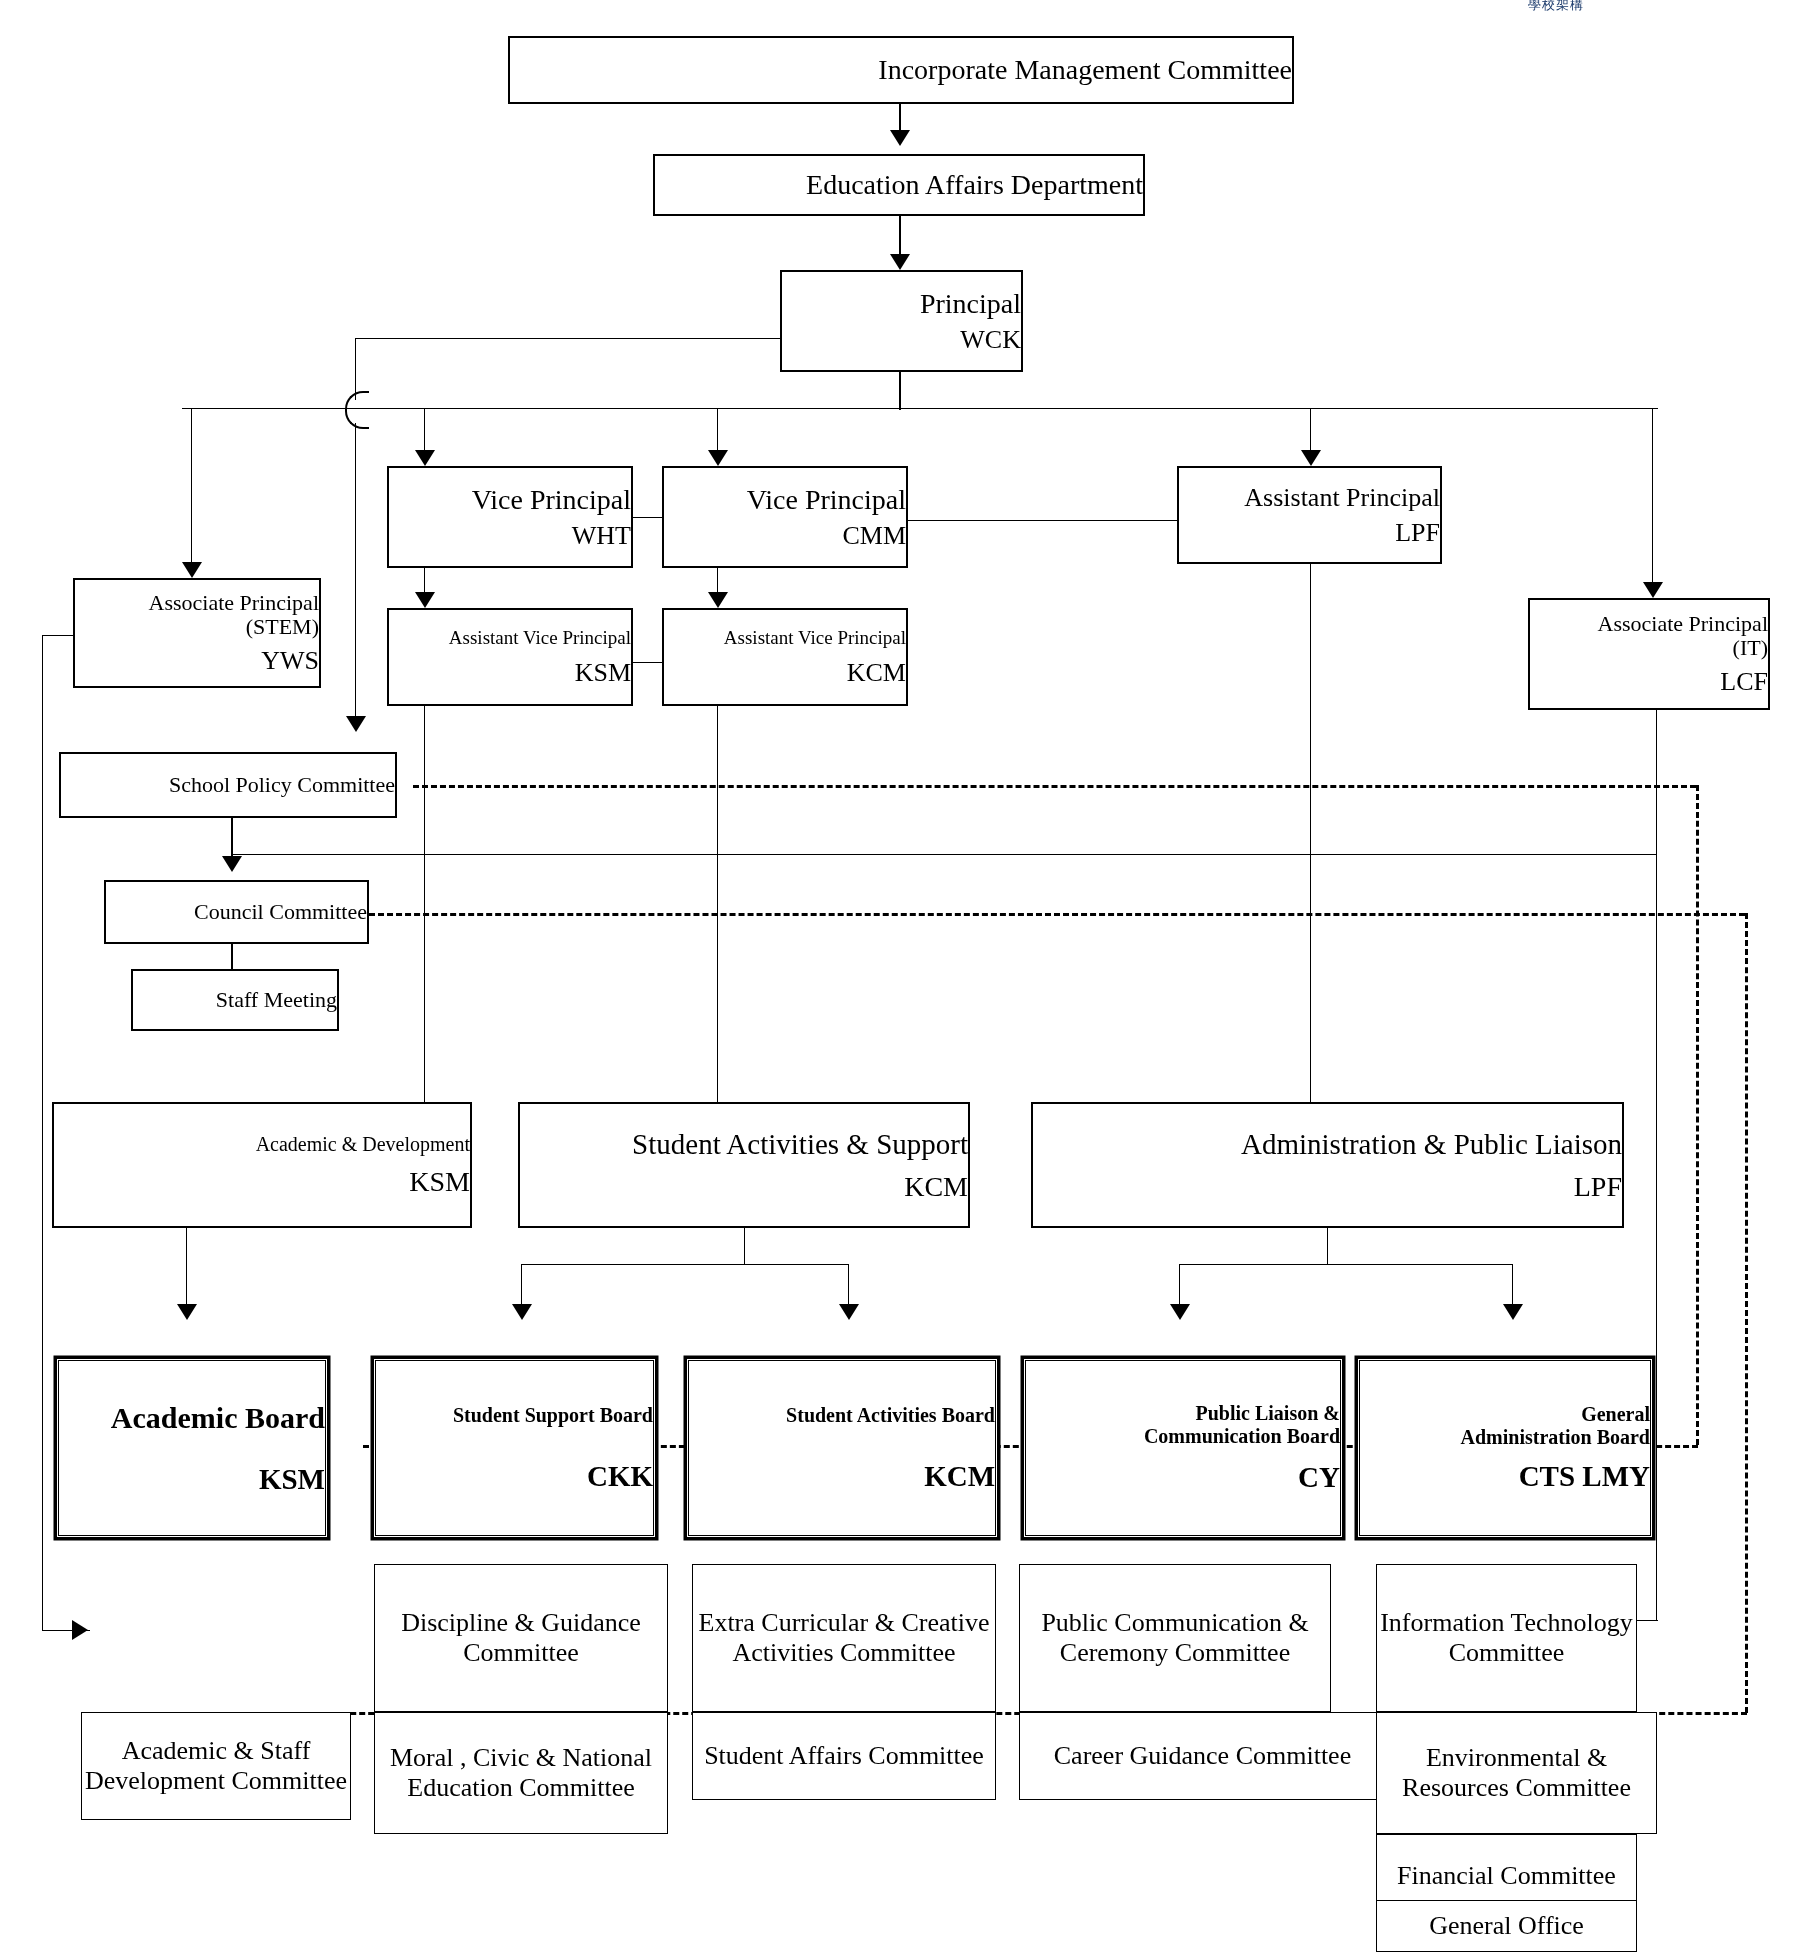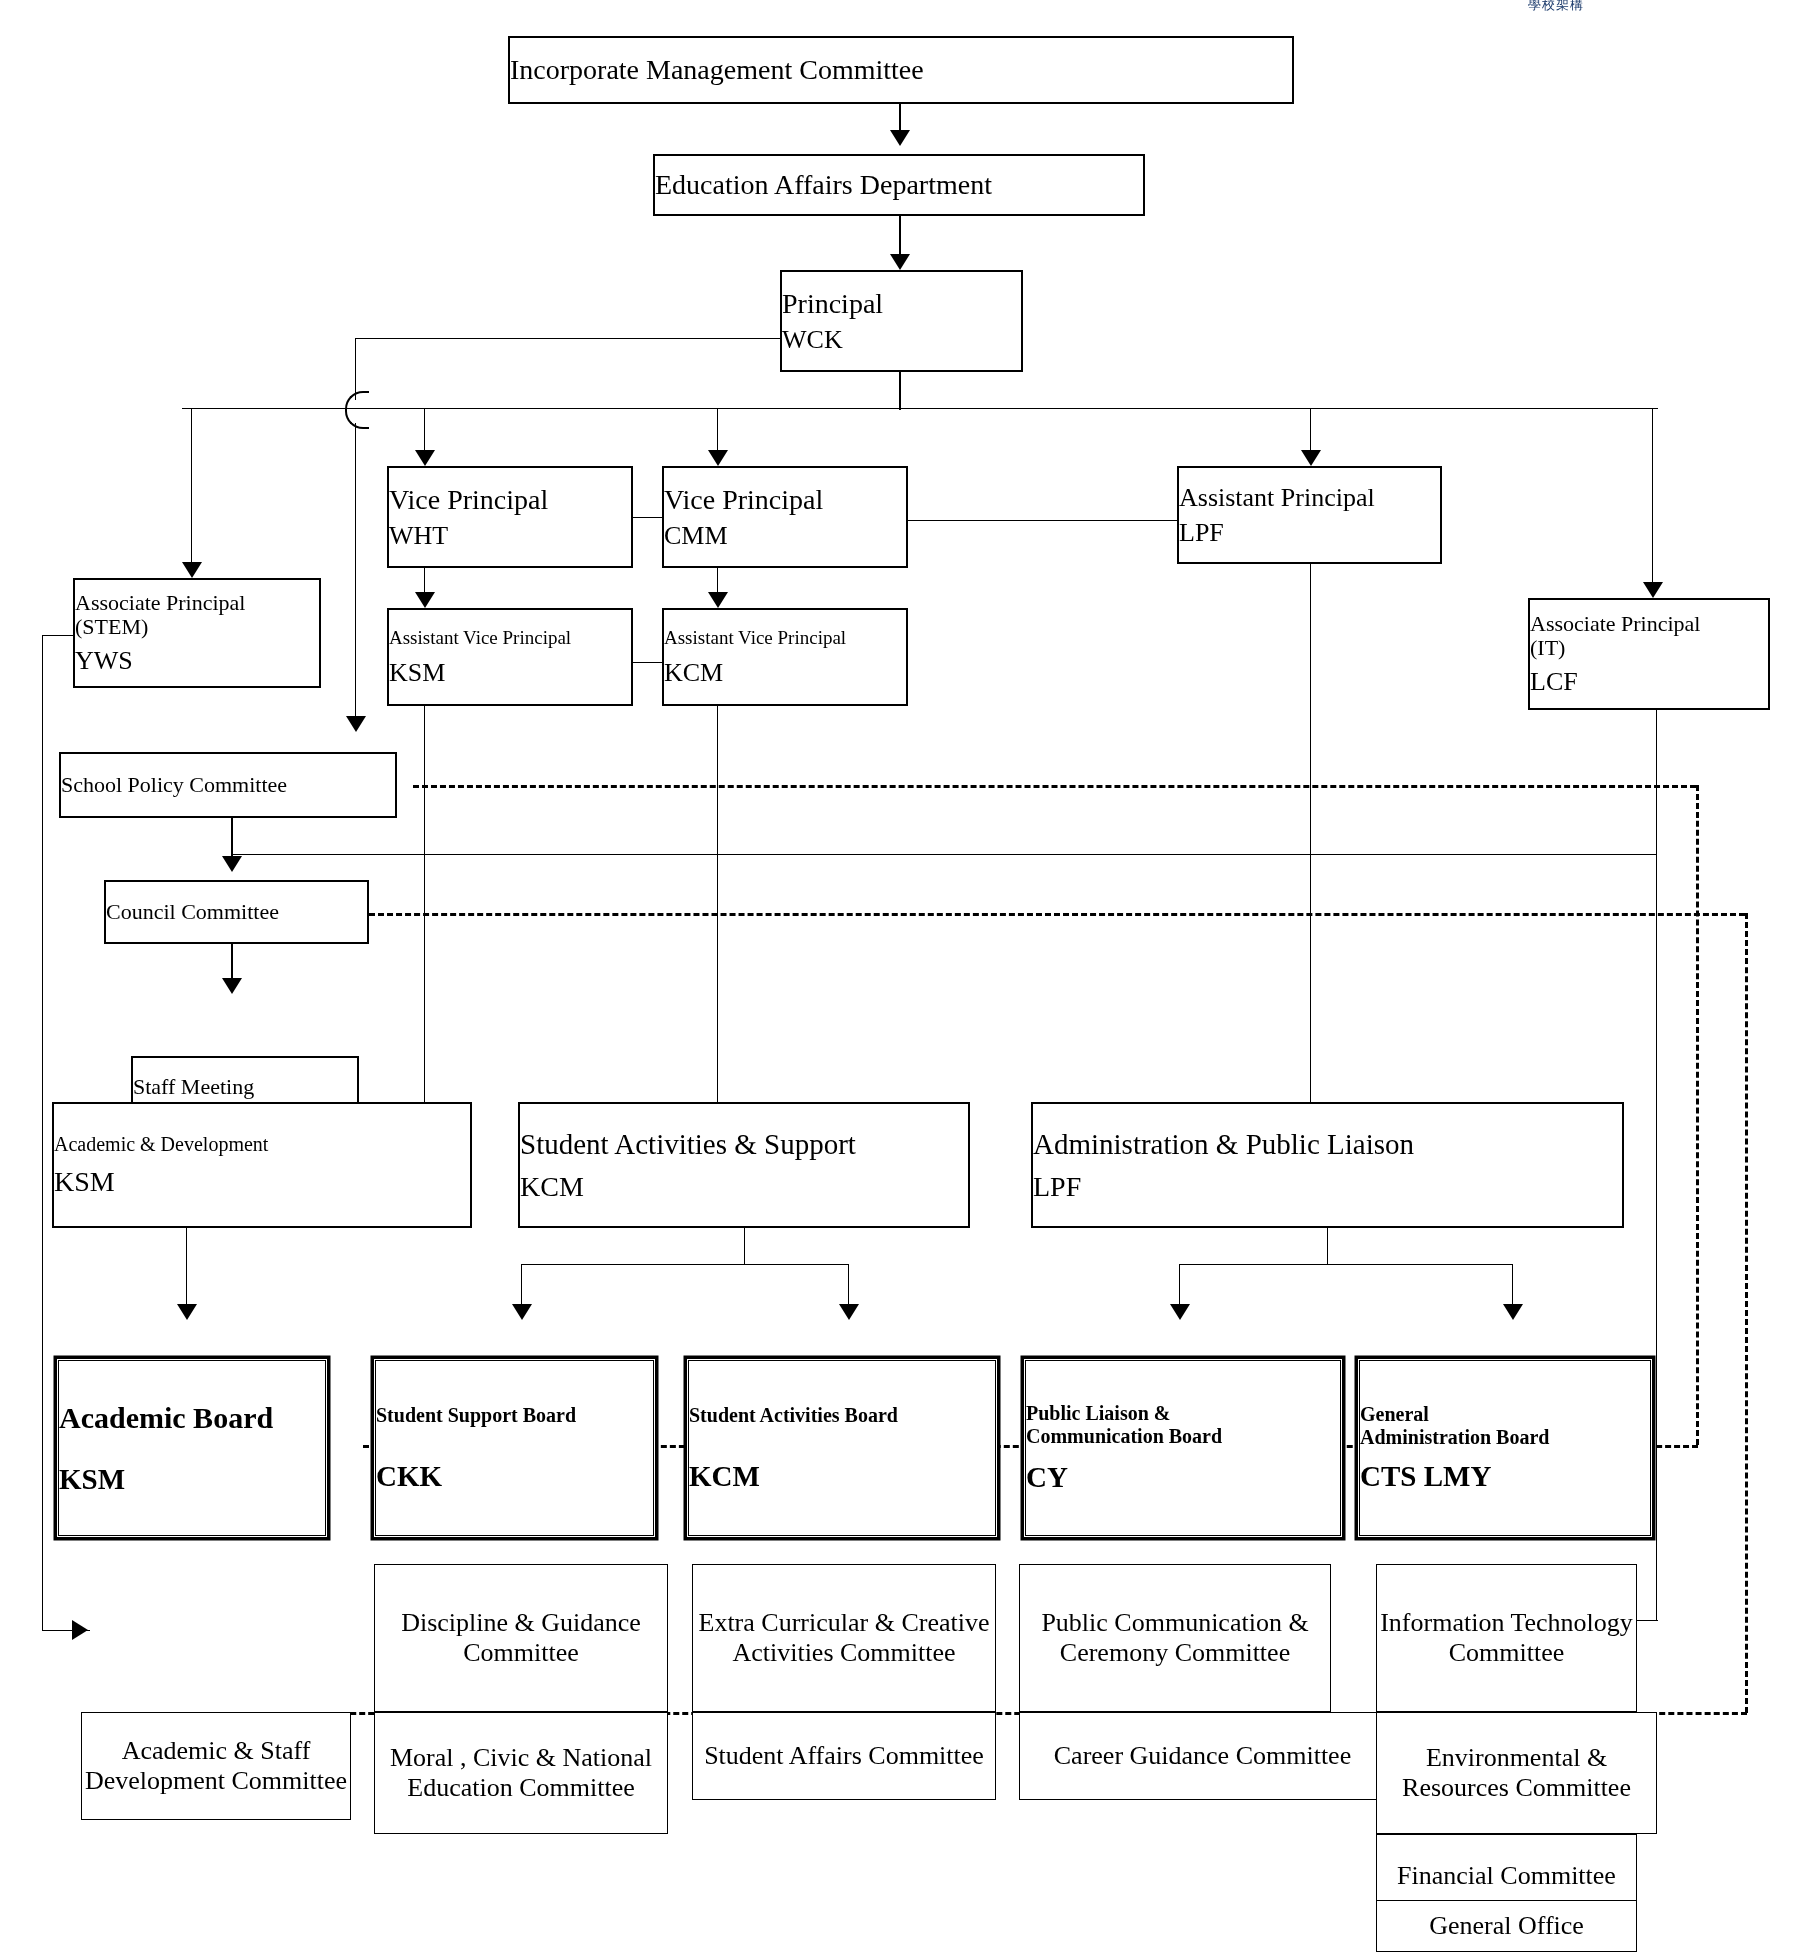--- a/index.html
+++ b/index.html
@@ -1,20 +1,20 @@
 <!DOCTYPE html>
 <html><head>
 <meta charset="utf-8">
 <style>
   html,body{margin:0;padding:0;background:#ffffff;}
   body{font-family:"Liberation Serif","DejaVu Serif",serif;color:#000;}
   #stage{position:relative;width:1804px;height:1952px;overflow:hidden;background:#fff;}
 
   .box{position:absolute;box-sizing:border-box;background:#fff;border:2.5px solid #000;
-       display:flex;flex-direction:column;align-items:flex-start;justify-content:center;
+       display:flex;flex-direction:column;align-items:flex-end;justify-content:center;
        text-align:center;line-height:1.12;z-index:5;}
   .box .t1{display:block;}
   .box .t2{display:block;}
   .dbl{border:3px double #000;box-shadow:0 0 0 2.5px #000;}
 
   .f28{font-size:28px;}
   .f26{font-size:26px;}
   .f22{font-size:22px;}
   .f20{font-size:20px;}
   .f19{font-size:19px;}
@@ -167,21 +167,21 @@
   <div class="vline" style="left:231px;top:818px;height:44px;"></div>
   <div class="arrowdn" style="left:222px;top:856px;"></div>
 
   <div class="box f22" style="left:104px;top:880px;width:265px;height:64px;">
     <span class="t1">Council Committee</span>
   </div>
 
   <div class="vline" style="left:231px;top:944px;height:40px;"></div>
   <div class="arrowdn" style="left:222px;top:978px;"></div>
 
-  <div class="box f22" style="left:131px;top:1056px;width:228px;height:62px;">
+  <div class="box f22" style="left:131px;top:969px;width:208px;height:62px;">
     <span class="t1">Staff Meeting</span>
   </div>
 
   <div class="hthin" style="left:42px;top:635px;width:31px;"></div>
   <div class="vthin" style="left:42px;top:635px;height:995px;"></div>
   <div class="hthin" style="left:42px;top:1630px;width:48px;"></div>
   <div class="arrowrt" style="left:72px;top:1620px;"></div>
 
   <div class="hthin" style="left:231px;top:854px;width:1425px;"></div>
 

